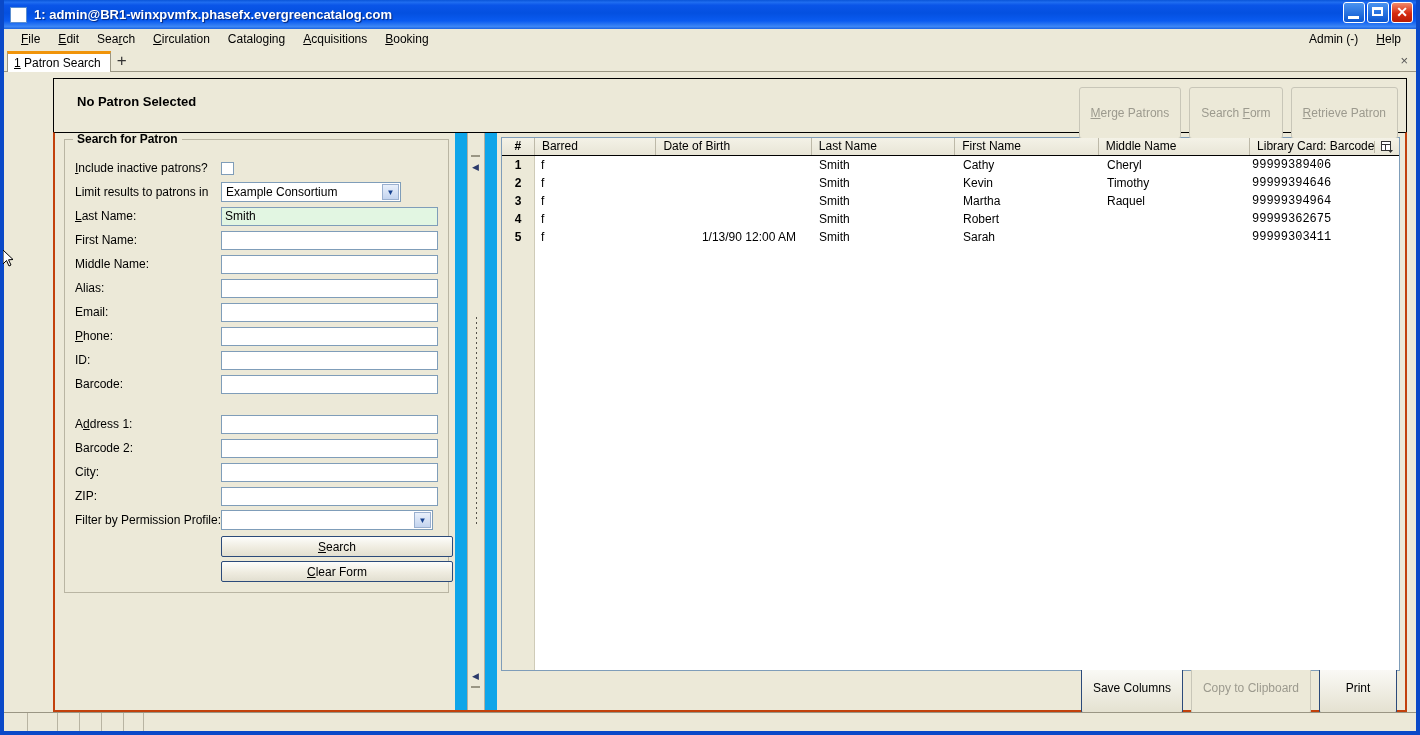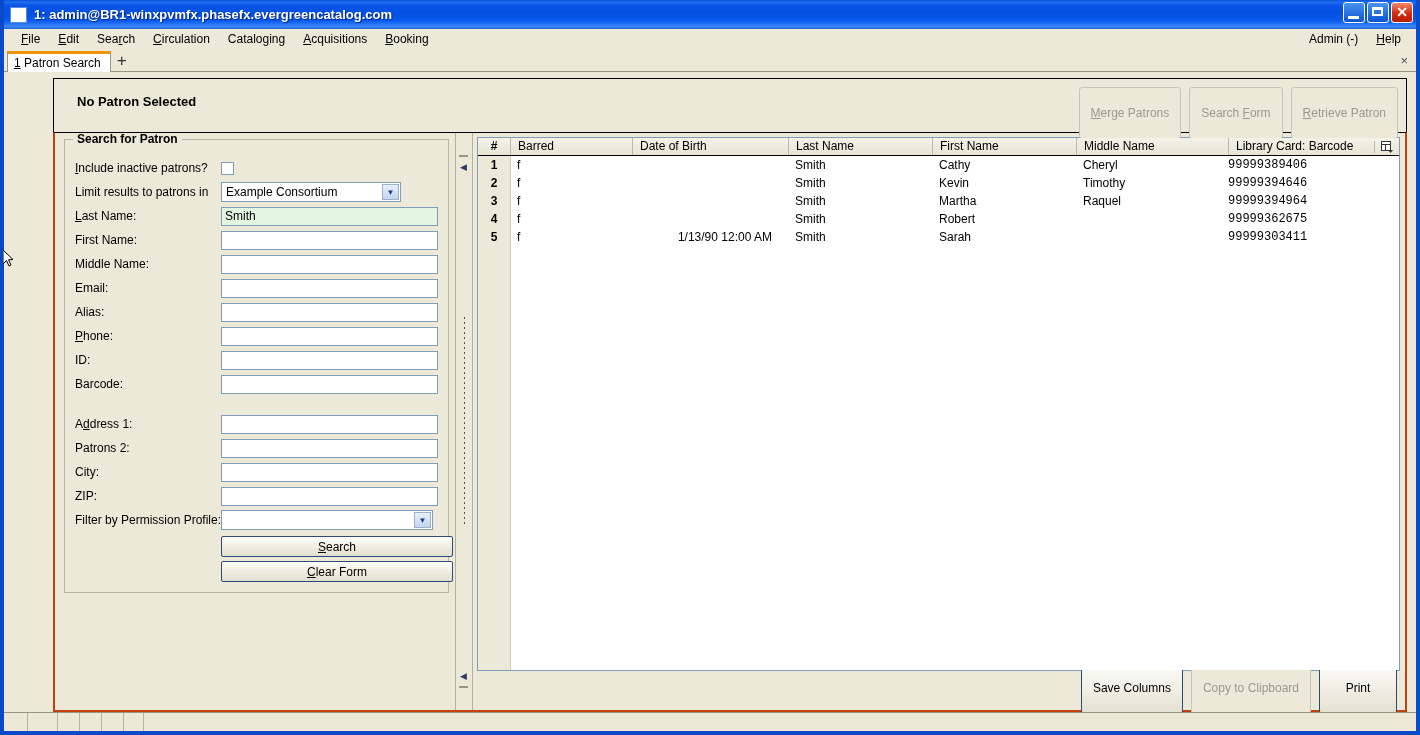--- a/index.html
+++ b/index.html
@@ -214,20 +214,21 @@
 
   
   #main-split {
     flex: 1 1 auto;
     display: flex;
     min-height: 0;
     border: 2px solid #c2410c;
     border-top: 1px solid #000000;
     background: #0ea5e9;
     box-sizing: border-box;
+    gap: 12px;
   }
   #left-pane {
     width: 400px;
     flex: none;
     position: relative;
     overflow: hidden;
     background: #ece9d8;
   }
   #splitter {
     width: 16px;
@@ -544,48 +545,48 @@
           </div>
           <div class="frow">
             <div class="lbl">First Name:</div>
             <input class="fld" value="" style="">
           </div>
           <div class="frow">
             <div class="lbl">Middle Name:</div>
             <input class="fld" value="" style="">
           </div>
           <div class="frow">
+            <div class="lbl">Alias:</div>
+            <input class="fld" value="" style="">
+          </div>
+          <div class="frow">
             <div class="lbl">Email:</div>
             <input class="fld" value="" style="">
           </div>
           <div class="frow">
-            <div class="lbl">Alias:</div>
-            <input class="fld" value="" style="">
-          </div>
-          <div class="frow">
             <div class="lbl"><span class="uline">P</span>hone:</div>
             <input class="fld" value="" style="">
           </div>
           <div class="frow">
             <div class="lbl">ID:</div>
             <input class="fld" value="" style="">
           </div>
           <div class="frow">
             <div class="lbl">Barcode:</div>
             <input class="fld" value="" style="">
           </div>
 
           <div class="spacer-row"></div>
 
           <div class="frow">
             <div class="lbl">A<span class="uline">d</span>dress 1:</div>
             <input class="fld" value="" style="">
           </div>
           <div class="frow">
-            <div class="lbl">Patrons 2:</div>
+            <div class="lbl">Barcode 2:</div>
             <input class="fld" value="" style="">
           </div>
           <div class="frow">
             <div class="lbl">City:</div>
             <input class="fld" value="" style="">
           </div>
           <div class="frow">
             <div class="lbl">ZIP:</div>
             <input class="fld" value="" style="">
           </div>

